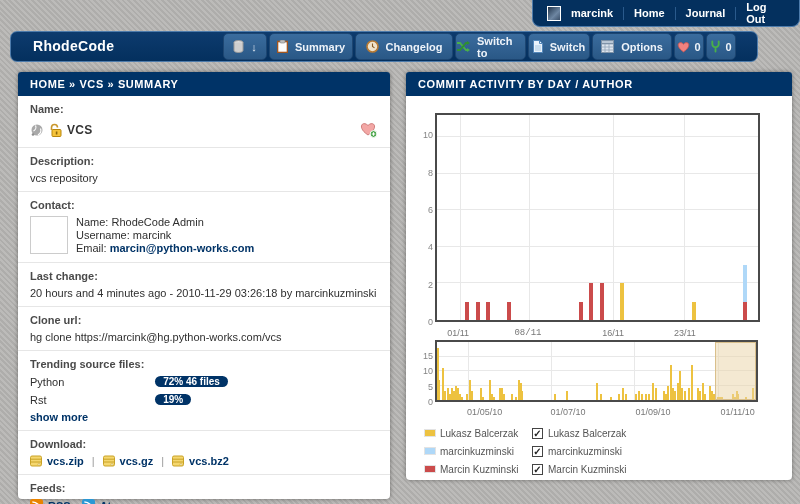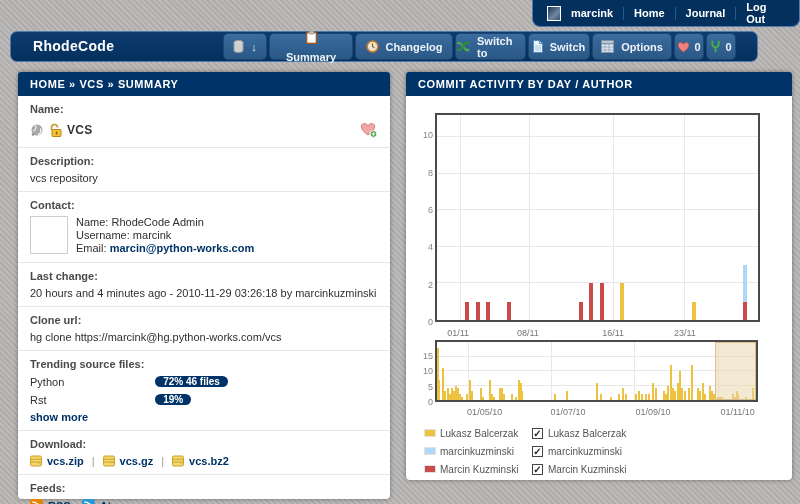--- a/index.html
+++ b/index.html
@@ -26,21 +26,21 @@
     background:linear-gradient(#0d3b6e,#04305e);
     border:1px solid #4d7bab; border-radius:7px;
   }
   .brand { position:absolute; left:22px; top:0; line-height:29px; color:#fff; font-size:14px; font-weight:bold; letter-spacing:.3px; }
   .navbtns { position:absolute; left:212px; top:1px; height:27px; display:flex; gap:2px; }
   .navbtn {
     height:27px; border-radius:5px; background:linear-gradient(#3a6c9e,#2a5886);
     border:1px solid #1d4672; color:#eef3f9; font-size:11px; font-weight:bold;
     display:flex; align-items:center; justify-content:center; gap:7px; cursor:pointer;
   }
-  .w-quick{width:44px;} .w-summary{width:84px;flex-direction:column;} .w-changelog{width:98px;} .w-switch{width:71px;}
+  .w-quick{width:44px;} .w-summary{width:84px;} .w-changelog{width:98px;} .w-switch{width:71px;}
   .w-files{width:62px;} .w-options{width:80px;} .w-count{width:30px; gap:4px;}
   .downarrow{font-size:11px; color:#dfe8f1;}
   
   .panel { position:absolute; background:#fff; border-radius:4px; box-shadow:0 0 4px rgba(0,0,0,.4); }
   .panel-left { left:18px; top:72px; width:372px; height:427px; }
   .panel-right { left:406px; top:72px; width:386px; height:408px; }
   .panel-hd {
     height:24px; background:#003367; color:#fff; font-size:11px; font-weight:bold;
     letter-spacing:.6px; line-height:24px; padding:0 12px; border-radius:3px 3px 0 0;
   }
@@ -326,21 +326,21 @@
       <div class="bar" style="left: 44.9%; width: 4px; height: 8.92857%; bottom: 0%; background: rgb(203, 75, 75);"></div>
       <div class="bar" style="left: 48%; width: 4px; height: 17.8571%; bottom: 0%; background: rgb(203, 75, 75);"></div>
       <div class="bar" style="left: 51.4%; width: 4px; height: 17.8571%; bottom: 0%; background: rgb(203, 75, 75);"></div>
       <div class="bar" style="left: 57.5%; width: 4px; height: 17.8571%; bottom: 0%; background: rgb(237, 194, 64);"></div>
       <div class="bar" style="left: 80%; width: 4px; height: 8.92857%; bottom: 0%; background: rgb(237, 194, 64);"></div>
       <div class="bar" style="left: 96%; width: 4px; height: 8.92857%; bottom: 0%; background: rgb(203, 75, 75);"></div>
       <div class="bar" style="left: 96%; width: 4px; height: 17.8571%; bottom: 8.92857%; background: rgb(175, 216, 248);"></div>
     </div>
   <div class="xaxis" id="main-xaxis">
       <div class="xtick" style="left: 7.1%;">01/11</div>
-      <div class="xtick" style="left: 28.6%;">08/11</div>
+      <div class="xtick" style="left: 28.6%; font-family: Liberation Mono, monospace;">08/11</div>
       <div class="xtick" style="left: 54.8%;">16/11</div>
       <div class="xtick" style="left: 76.9%;">23/11</div>
     </div>
 
   <div class="yaxis" id="mini-yaxis">
       <div class="ytick" style="bottom: 0%;">0</div>
       <div class="ytick" style="bottom: 25%;">5</div>
       <div class="ytick" style="bottom: 50%;">10</div>
       <div class="ytick" style="bottom: 75%;">15</div>
     </div>

